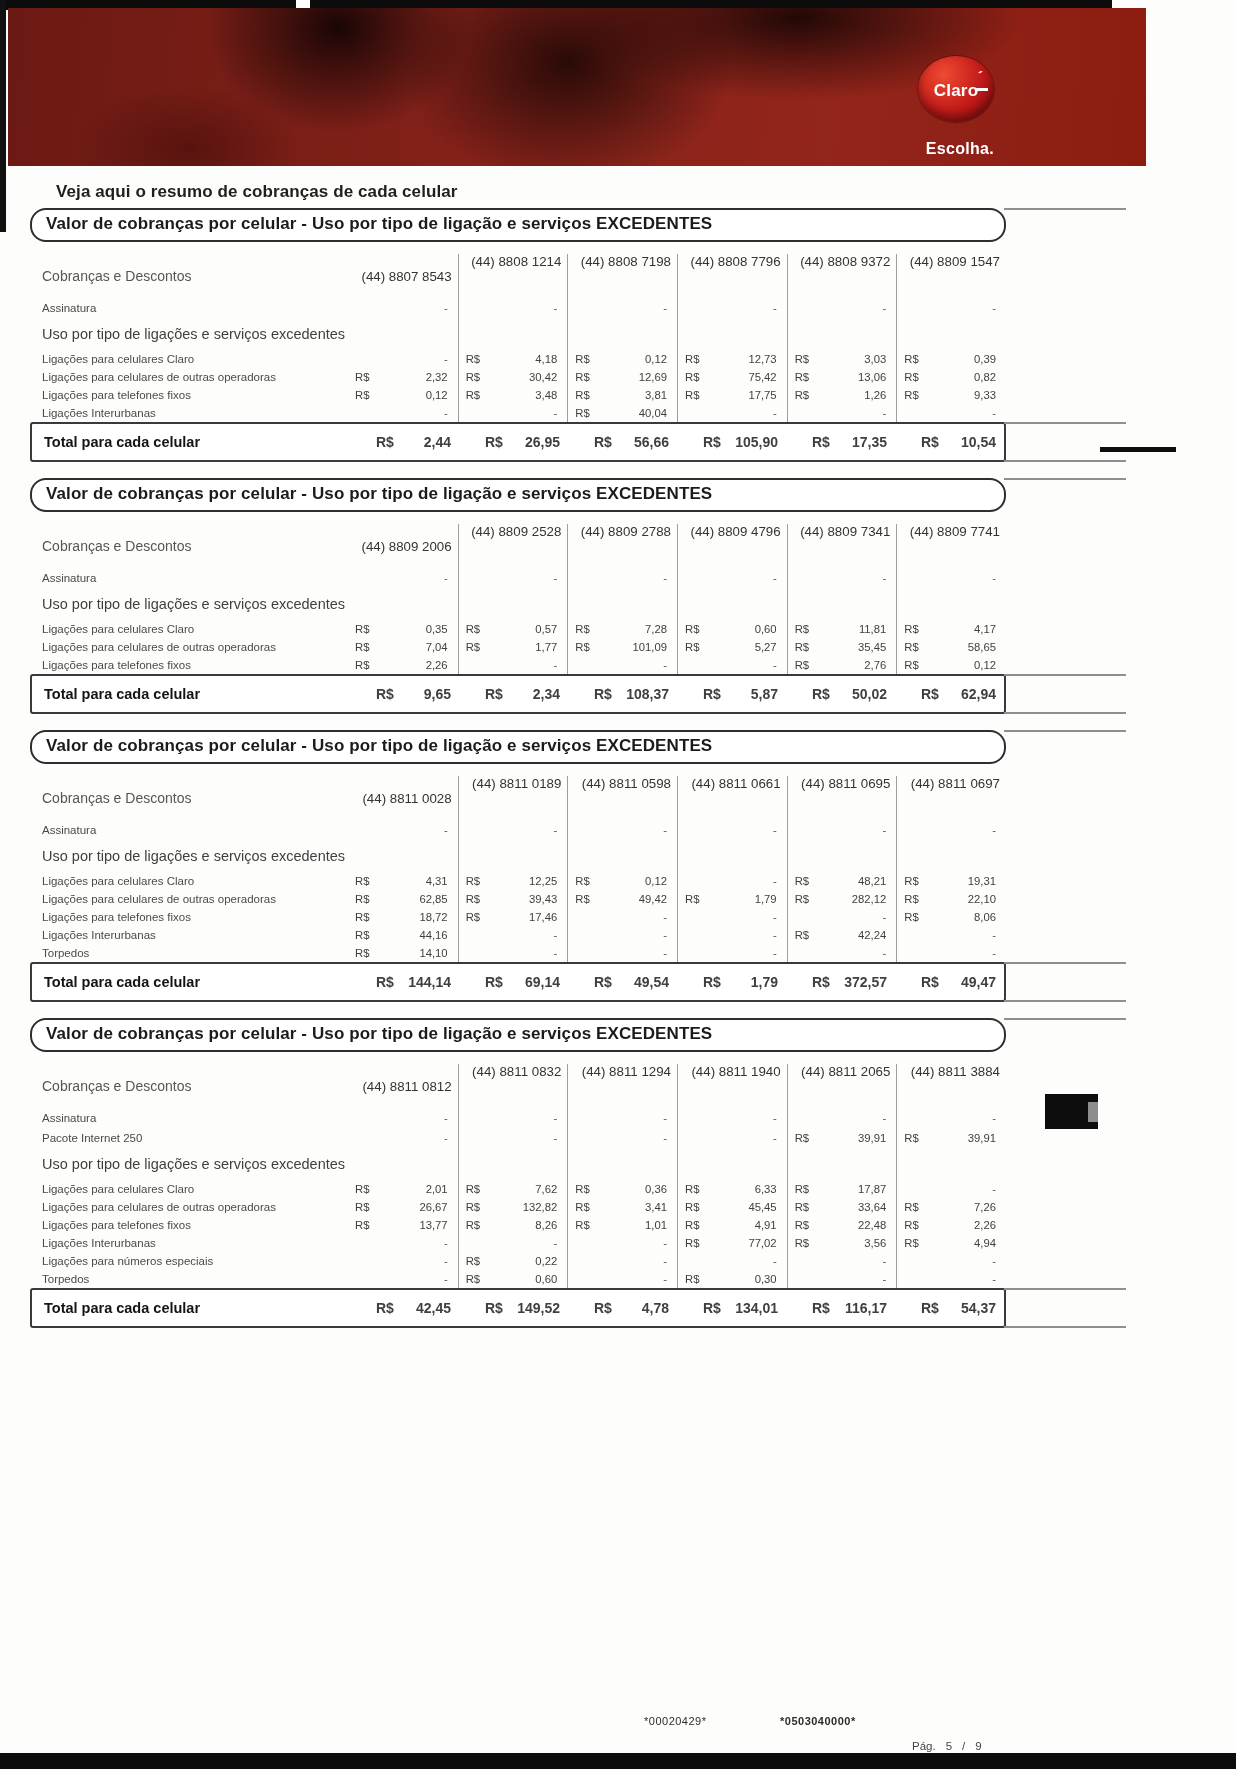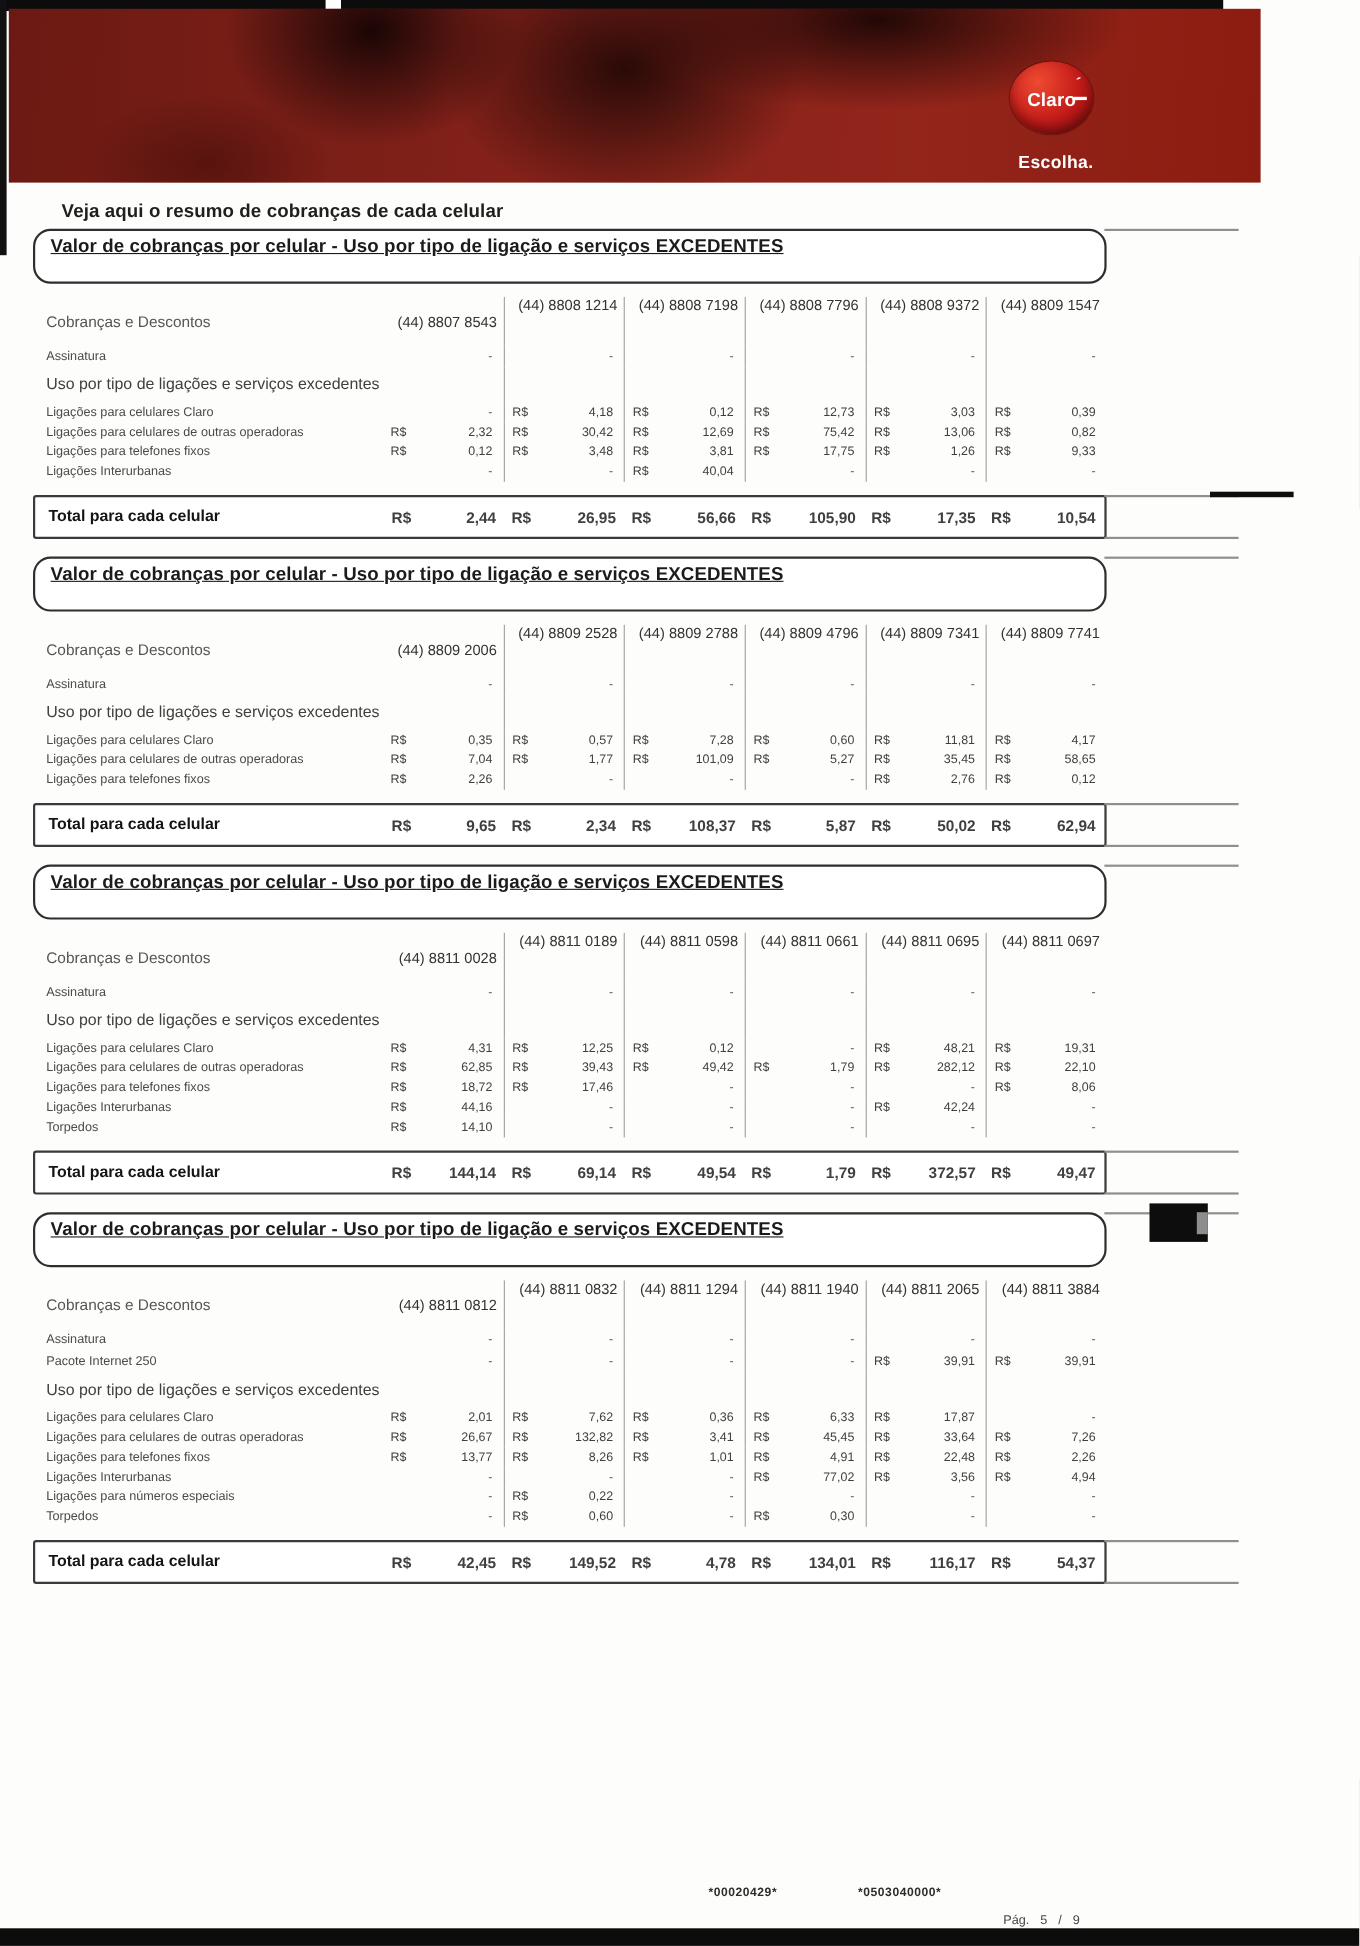--- a/index.html
+++ b/index.html
@@ -38,50 +38,50 @@
   .logo-tick { position:absolute; right:12px; top:12px; color:#fff; font-size:15px; font-weight:bold; transform:rotate(12deg); }
   .logo-dash { position:absolute; right:6px; top:32px; width:12px; height:2.5px; background:#fff; }
   .tagline { position:absolute; right:152px; bottom:8px; color:#fff; font-size:16px; font-weight:bold; letter-spacing:.3px; }
   
   .title { position:absolute; top:182px; left:56px; font-size:17px; font-weight:bold; color:#1f1f1f; letter-spacing:.1px; }
   
   .sections { position:absolute; top:208px; left:30px; width:976px; }
   .bill-section { margin-bottom:16px; }
   .pill {
     position:relative; border:2px solid #2e2e2e; border-radius:16px;
-    padding:4px 14px 22px; font-size:17px; font-weight:bold; color:#1b1b1b;
-    background:#fff; margin-bottom:12px; letter-spacing:.1px;text-decoration:underline;
+    padding:4px 14px 6px; font-size:17px; font-weight:bold; color:#1b1b1b;
+    background:#fff; margin-bottom:12px; letter-spacing:.1px;
   }
   .pill::after { content:''; position:absolute; left:100%; top:-2px; width:122px; height:2px; background:#8f8f8f; }
   .grid { display:grid; grid-template-columns:318px repeat(6,1fr); }
   .hdr { min-height:44px; align-items:center; }
   .hdr .lbl { font-size:14px; color:#555; padding-left:12px; }
   .cell.phone { font-size:13.3px; color:#333; text-align:right; padding-right:6px; white-space:nowrap; }
   .brow { align-items:center; }
   .brow.pre { min-height:20px; }
   .brow.usage { min-height:18px; }
   .brow.heading-row { min-height:32px; }
   .brow .lbl { font-size:11.5px; color:#4a4a4a; padding-left:12px; white-space:nowrap; }
   .brow.heading-row .lbl { font-size:14.5px; color:#3f3f3f; }
   .hdr .cell:nth-child(n+3), .brow .cell:nth-child(n+3) { border-left:1px solid #9e9e9e; align-self:stretch; }
   .cell.val { display:flex; align-items:center; justify-content:space-between; padding:0 10px 0 7px; font-size:11.3px; color:#3f3f3f; }
   .cell.val .cur { }
   .cell.val .amt { }
   .cell.val.empty { justify-content:flex-end; color:#555; }
   .total-box {
-    position:relative; margin-top:12px; border:2px solid #3a3a3a; border-radius:3px;
+    position:relative; border:2px solid #3a3a3a; border-radius:3px;
     min-height:40px; align-items:center; background:#fff;
-    font-weight:bold; color:#141414;
+    font-weight:bold; color:#141414;gap:20px;
   }
   .total-box::after { content:''; position:absolute; left:100%; top:-2px; width:122px; height:2px; background:#8f8f8f; }
   .total-box::before { content:''; position:absolute; left:100%; bottom:-2px; width:122px; height:2px; background:#8f8f8f; }
   .total-box .lbl { font-size:14.5px; padding-left:12px; }
   .total-box .cell.val { font-size:14px; font-weight:bold; padding:0 8px 0 6px; }
   
-  .footer-code1 { position:absolute; left:644px; top:1715px; font-size:11px; font-weight:bold; color:#2c2c2c; letter-spacing:.5px; }
+  .footer-code1 { position:absolute; left:644px; top:1715px; font-size:11px; font-weight:normal; color:#2c2c2c; letter-spacing:.5px; }
   .footer-code2 { position:absolute; left:780px; top:1715px; font-size:11px; font-weight:bold; color:#2c2c2c; letter-spacing:.5px; }
   .footer-pag { position:absolute; left:912px; top:1740px; font-size:11.5px; color:#454545; }
   .footer-pag span { margin-right:10px; }
 </style>
 </head>
 <body>
 
 <div class="page">
 
   <div class="scan-top"></div>

